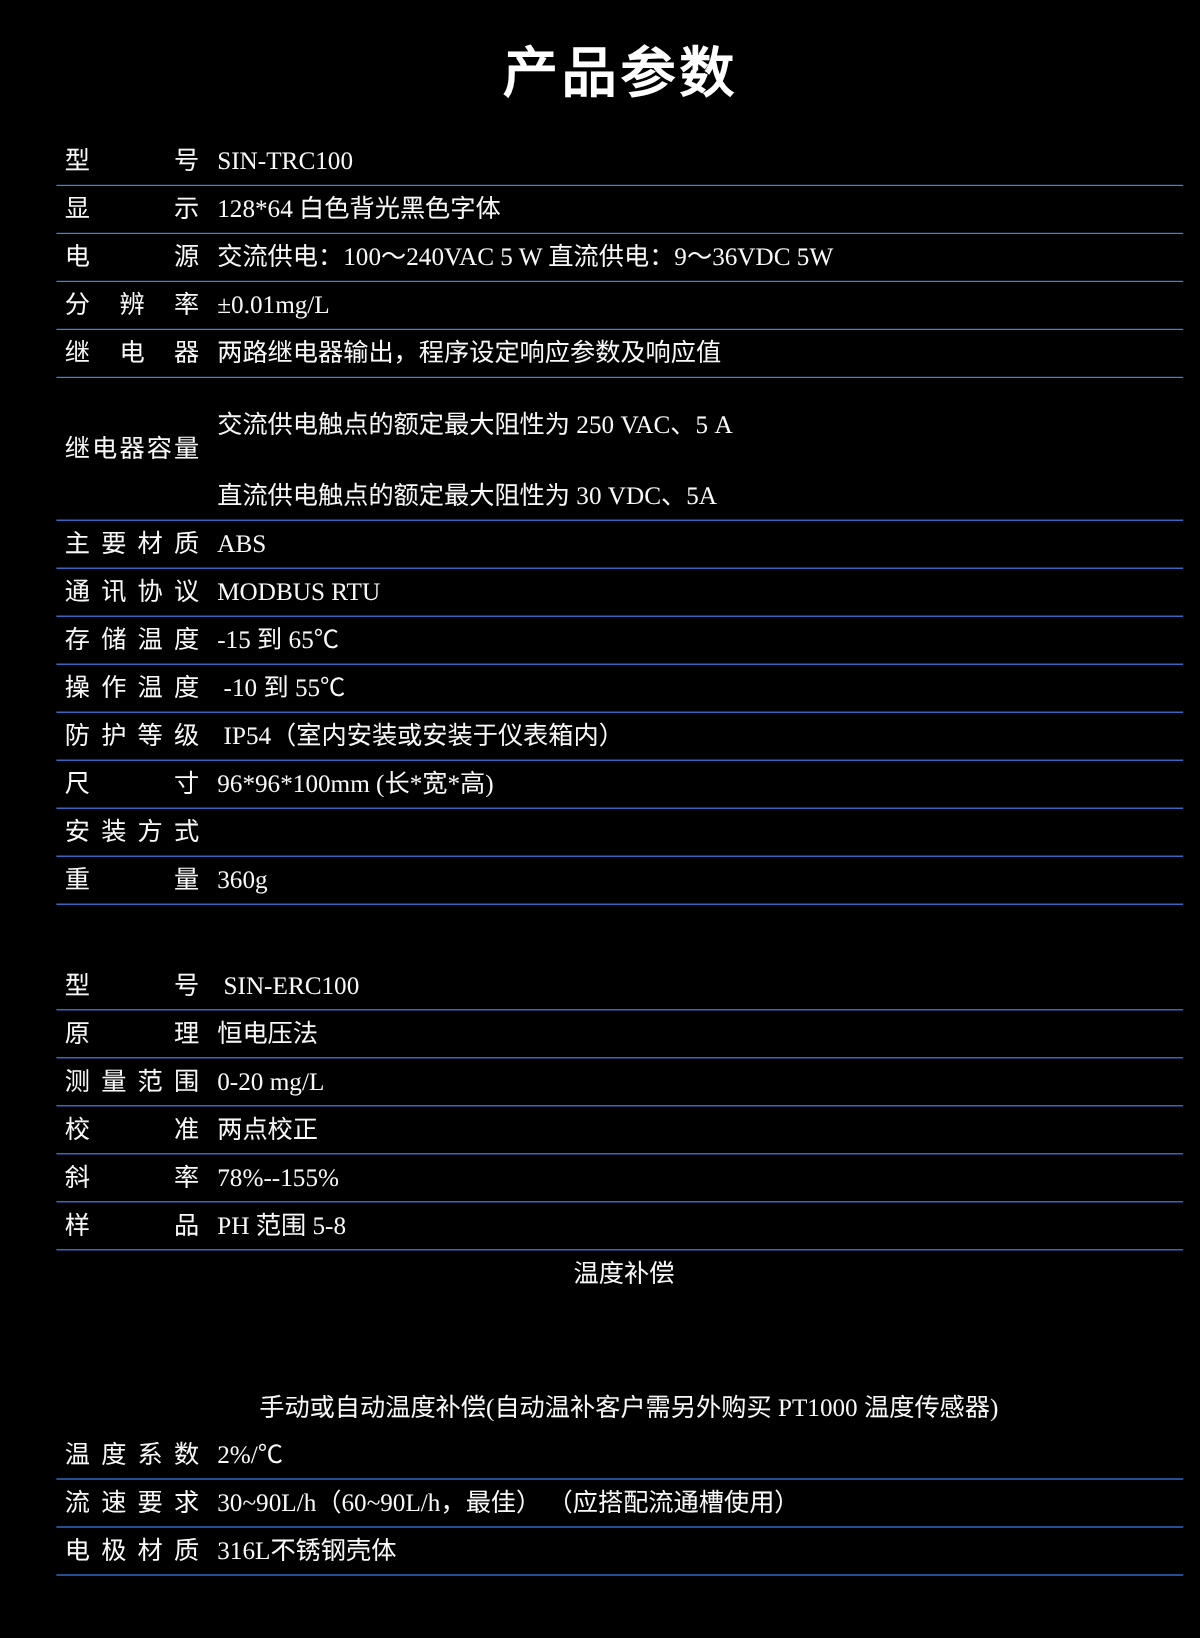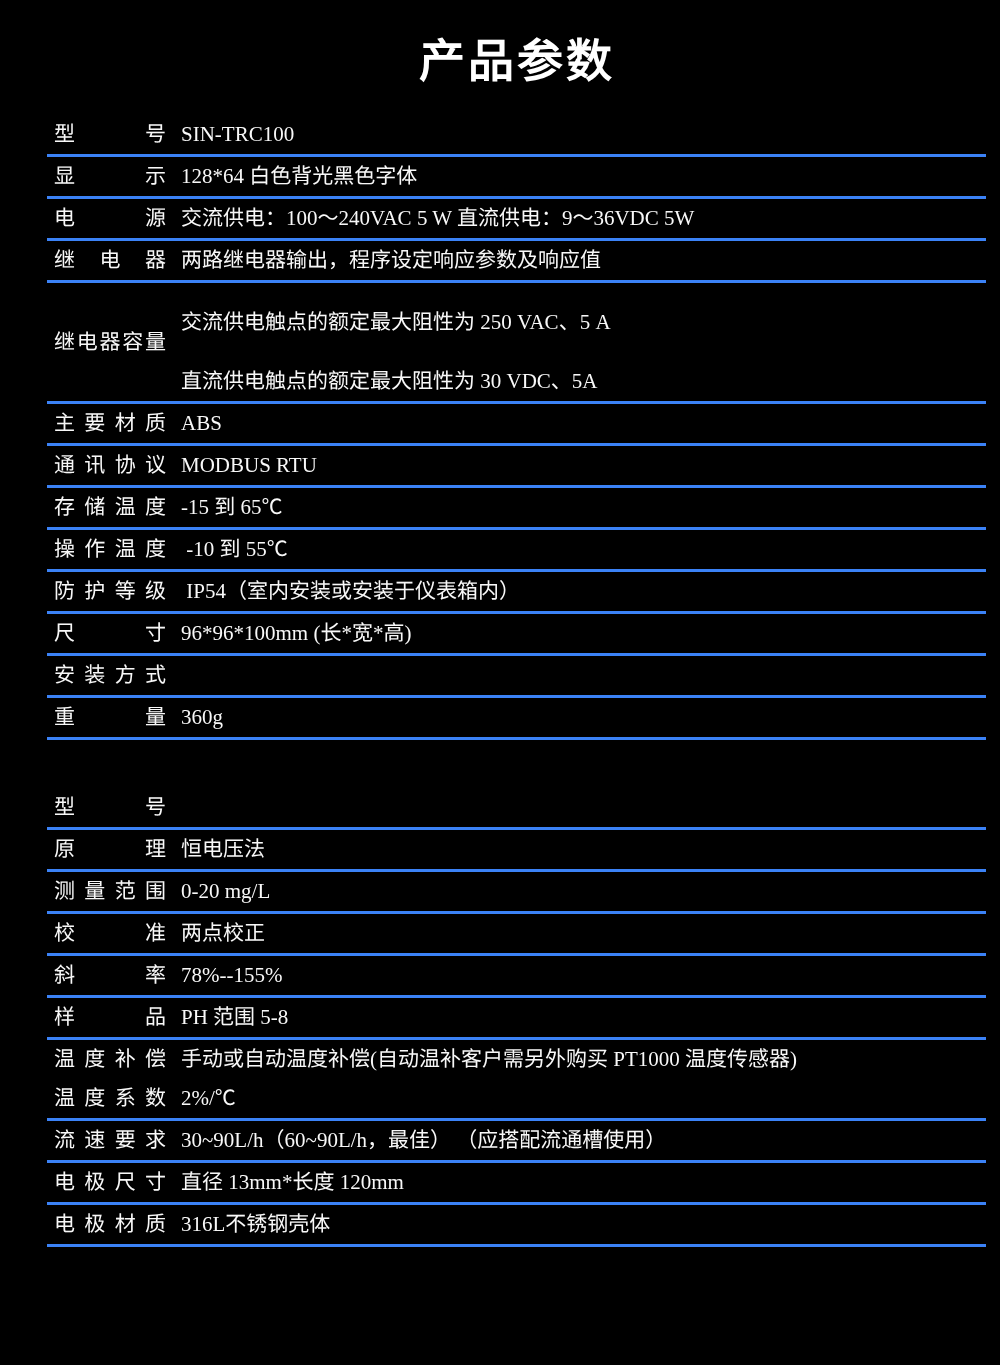--- a/index.html
+++ b/index.html
@@ -29,25 +29,26 @@
   }
   .spec-table {
     margin: 27px 31px 0 30px;
   }
   .spec-table.second {
     margin-top: 48px;
   }
   .spec-row {
     display: flex;
     align-items: center;
-    border-bottom: 3px solid #3b82f6;
+    border-bottom: 1px solid #3b82f6;
     min-height: 39px;
   }
   .spec-row.no-divider {
     border-bottom: none;
+    flex-direction: column;
   }
   .spec-label {
     flex: 0 0 112px;
     margin-left: 7px;
     font-size: 21px;
     line-height: 39px;
     font-weight: 500;
     text-align: justify;
     text-align-last: justify;
     align-self: center;
@@ -74,20 +75,24 @@
     <div class="spec-label">型号</div>
     <div class="spec-value">SIN-TRC100</div>
   </div>
       <div class="spec-row">
     <div class="spec-label">显示</div>
     <div class="spec-value">128*64 白色背光黑色字体</div>
   </div>
       <div class="spec-row">
     <div class="spec-label">电源</div>
     <div class="spec-value">交流供电：100～240VAC 5 W 直流供电：9～36VDC 5W</div>
+  </div>
+      <div class="spec-row">
+    <div class="spec-label">分辨率</div>
+    <div class="spec-value">±0.01mg/L</div>
   </div>
       <div class="spec-row">
     <div class="spec-label">继电器</div>
     <div class="spec-value">两路继电器输出，程序设定响应参数及响应值</div>
   </div>
       <div class="spec-row">
     <div class="spec-label">继电器容量</div>
     <div class="spec-value"><div class="line">交流供电触点的额定最大阻性为 250 VAC、5 A</div><div class="line">直流供电触点的额定最大阻性为 30 VDC、5A</div></div>
   </div>
       <div class="spec-row">
@@ -118,20 +123,21 @@
     <div class="spec-label">安装方式</div>
   </div>
       <div class="spec-row">
     <div class="spec-label">重量</div>
     <div class="spec-value">360g</div>
   </div>
     </section>
   <section class="spec-table second">
       <div class="spec-row">
     <div class="spec-label">型号</div>
+    <div class="spec-value"> SIN-ERC100</div>
   </div>
       <div class="spec-row">
     <div class="spec-label">原理</div>
     <div class="spec-value">恒电压法</div>
   </div>
       <div class="spec-row">
     <div class="spec-label">测量范围</div>
     <div class="spec-value">0-20 mg/L</div>
   </div>
       <div class="spec-row">
@@ -152,21 +158,17 @@
   </div>
       <div class="spec-row">
     <div class="spec-label">温度系数</div>
     <div class="spec-value">2%/℃</div>
   </div>
       <div class="spec-row">
     <div class="spec-label">流速要求</div>
     <div class="spec-value">30~90L/h（60~90L/h，最佳） （应搭配流通槽使用）</div>
   </div>
       <div class="spec-row">
-    <div class="spec-label">电极尺寸</div>
-    <div class="spec-value">直径 13mm*长度 120mm</div>
-  </div>
-      <div class="spec-row">
     <div class="spec-label">电极材质</div>
     <div class="spec-value">316L不锈钢壳体</div>
   </div>
     </section>
 </div>
 
 </body></html>

